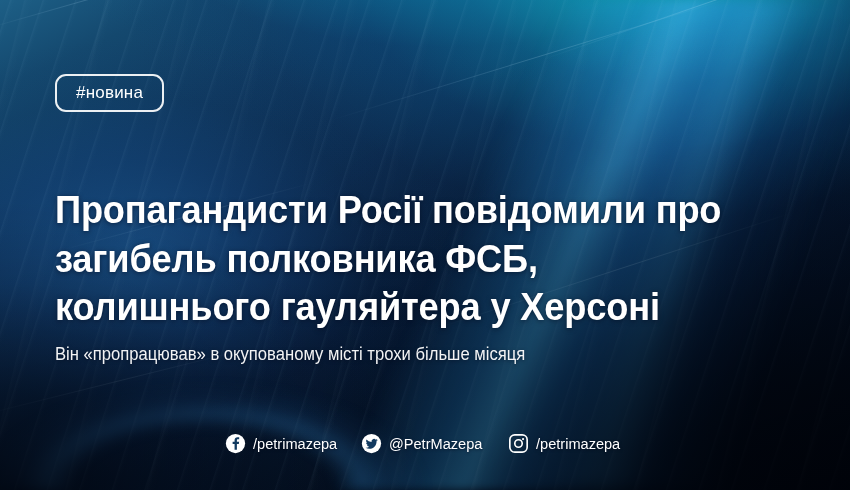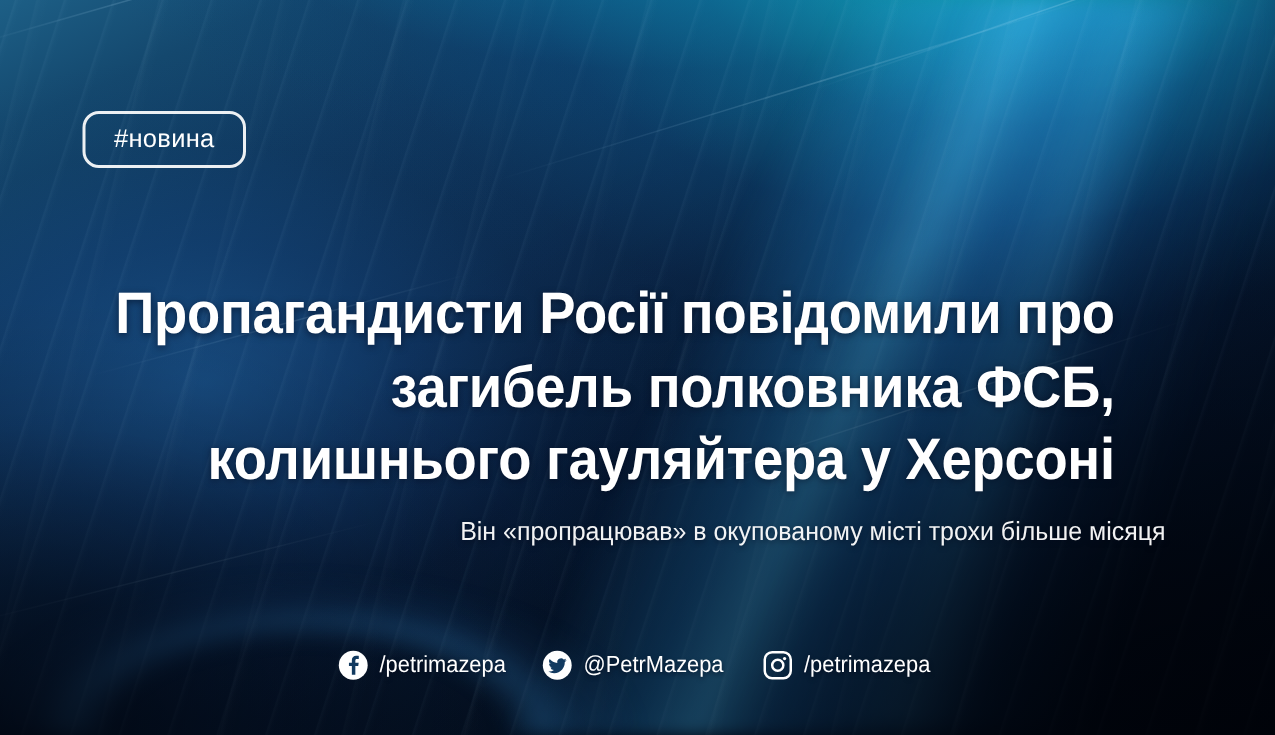--- a/index.html
+++ b/index.html
@@ -8,21 +8,20 @@
     padding: 0;
     background: #000;
   }
   #card {
     position: relative;
     width: 850px;
     height: 490px;
     overflow: hidden;
     font-family: "Liberation Sans", "DejaVu Sans", sans-serif;
     background: #1d4ed8;
-    text-align: right;
     -webkit-font-smoothing: antialiased;
   }
 
   
   .bg {
     position: absolute;
     inset: 0;
     pointer-events: none;
   }
   

